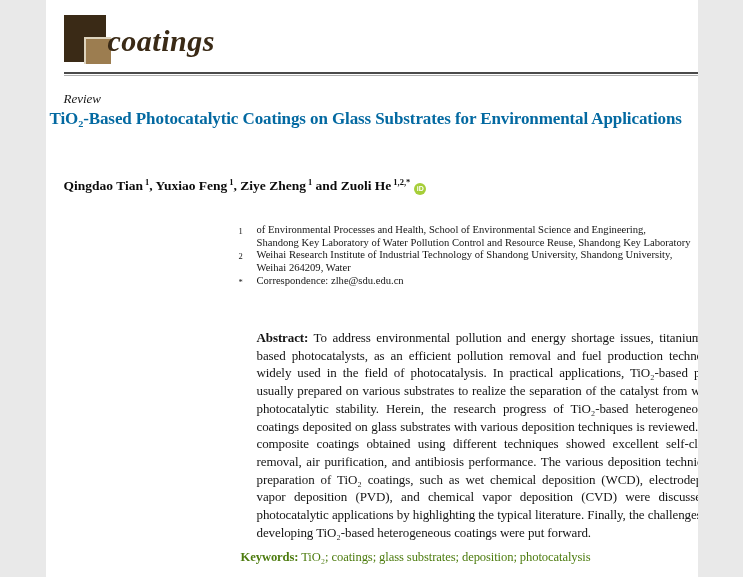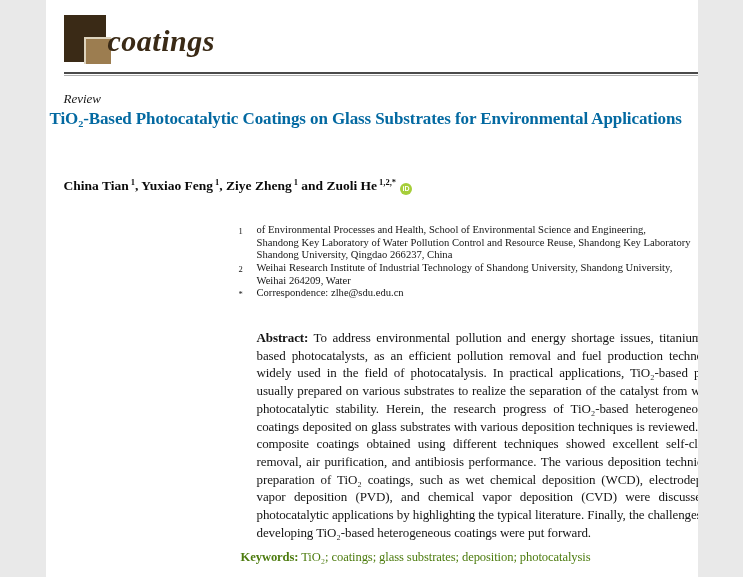--- a/index.html
+++ b/index.html
@@ -101,30 +101,29 @@
       <polyline points="27,30 42,39 57,30"></polyline>
     </g>
     <text x="35" y="28" text-anchor="middle" font-family="Liberation Sans, sans-serif" font-size="17.5" font-weight="bold" fill="#4e5b73">MDPI</text>
   </svg>
 
   <div class="header-rule"></div>
 
   <div class="article-type">Review</div>
   <h1 class="article-title">TiO₂-Based Photocatalytic Coatings on Glass Substrates for Environmental Applications</h1>
 
-  <div class="authors-line"><span>China Tian</span><sup>1</sup><span>, Yuxiao Feng</span><sup>1</sup><span>, Ziye Zheng</span><sup>1</sup><span> and Zuoli He</span><sup>1,2,*</sup><span class="orcid-icon">iD</span>
+  <div class="authors-line"><span>Qingdao Tian</span><sup>1</sup><span>, Yuxiao Feng</span><sup>1</sup><span>, Ziye Zheng</span><sup>1</sup><span> and Zuoli He</span><sup>1,2,*</sup><span class="orcid-icon">iD</span>
   </div>
 
   <div class="aff-block">
     <div class="aff-row">
       <div class="aff-marker">1</div>
       <div class="aff-text">
         <div class="aff-line">of Environmental Processes and Health, School of Environmental Science and Engineering,</div>
         <div class="aff-line">Shandong Key Laboratory of Water Pollution Control and Resource Reuse, Shandong Key Laboratory</div>
-        <div class="aff-line">Shandong University, Qingdao 266237, China</div>
       </div>
     </div>
     <div class="aff-row">
       <div class="aff-marker">2</div>
       <div class="aff-text">
         <div class="aff-line">Weihai Research Institute of Industrial Technology of Shandong University, Shandong University,</div>
         <div class="aff-line">Weihai 264209, Water</div>
       </div>
     </div>
     <div class="aff-row">

